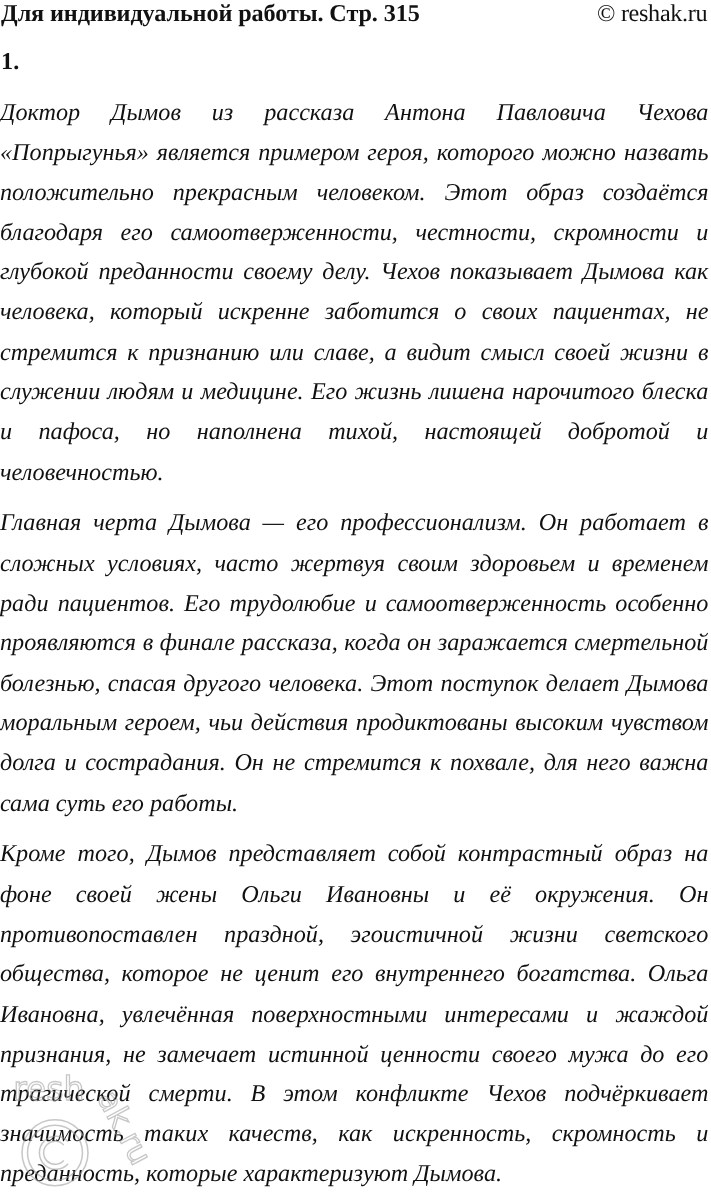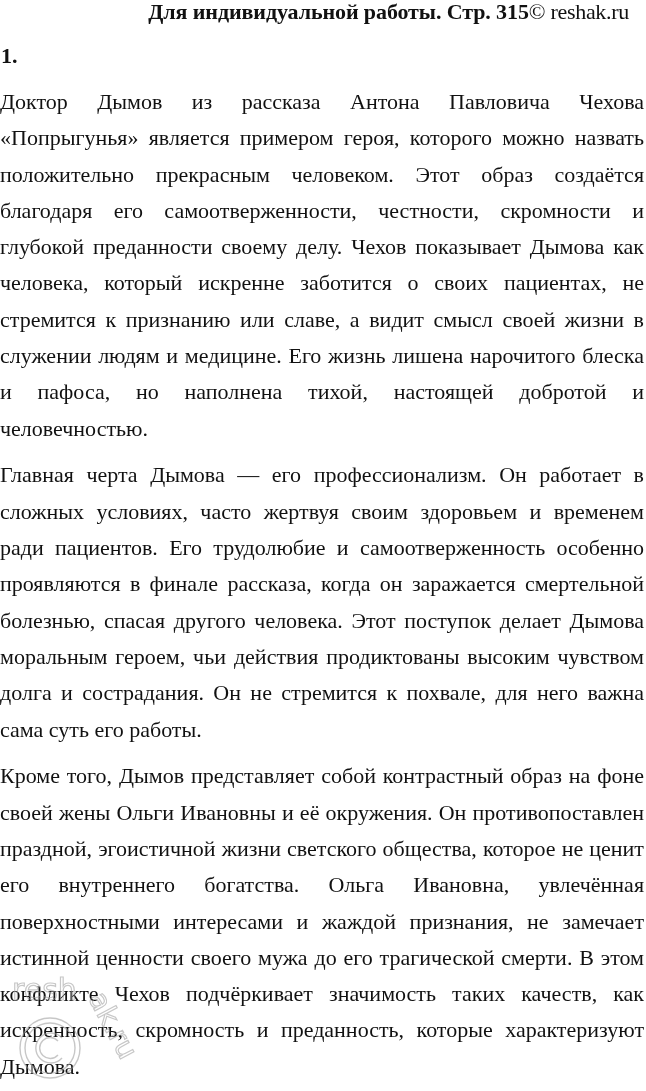--- a/index.html
+++ b/index.html
@@ -15,33 +15,33 @@
       font-family: "Liberation Serif", "DejaVu Serif", serif;
       color: #111111;
     }
     .header {
       position: absolute;
       left: 0;
       top: 0;
       width: 646px;
       height: 30px;
       display: flex;
-      justify-content: flex-end;
+      justify-content: space-between;
       align-items: flex-start;
       font-size: 22px;
       line-height: 24px;
     }
     .header .title {
       font-weight: bold;
       padding-left: 1px;
       letter-spacing: -0.1px;
     }
     .header .copyright {
       font-weight: normal;
-      padding-right: 17px;
+      padding-right: 3px;
       letter-spacing: -0.3px;
     }
     .task-number {
       position: absolute;
       left: 1px;
       top: 44px;
       font-size: 22px;
       font-weight: bold;
       line-height: 24px;
     }
@@ -51,20 +51,21 @@
       top: 84px;
       width: 644px;
       font-size: 22px;
       line-height: 36.3px;
       text-align: justify;
     }
     .content p {
       margin: 0 0 10.5px 0;
       text-align: justify;
       text-align-last: left;
+      font-style: italic;
     }
     .watermark {
       position: absolute;
       left: 10px;
       top: 970px;
       width: 140px;
       height: 121px;
       pointer-events: none;
       opacity: 0.55;
     }

